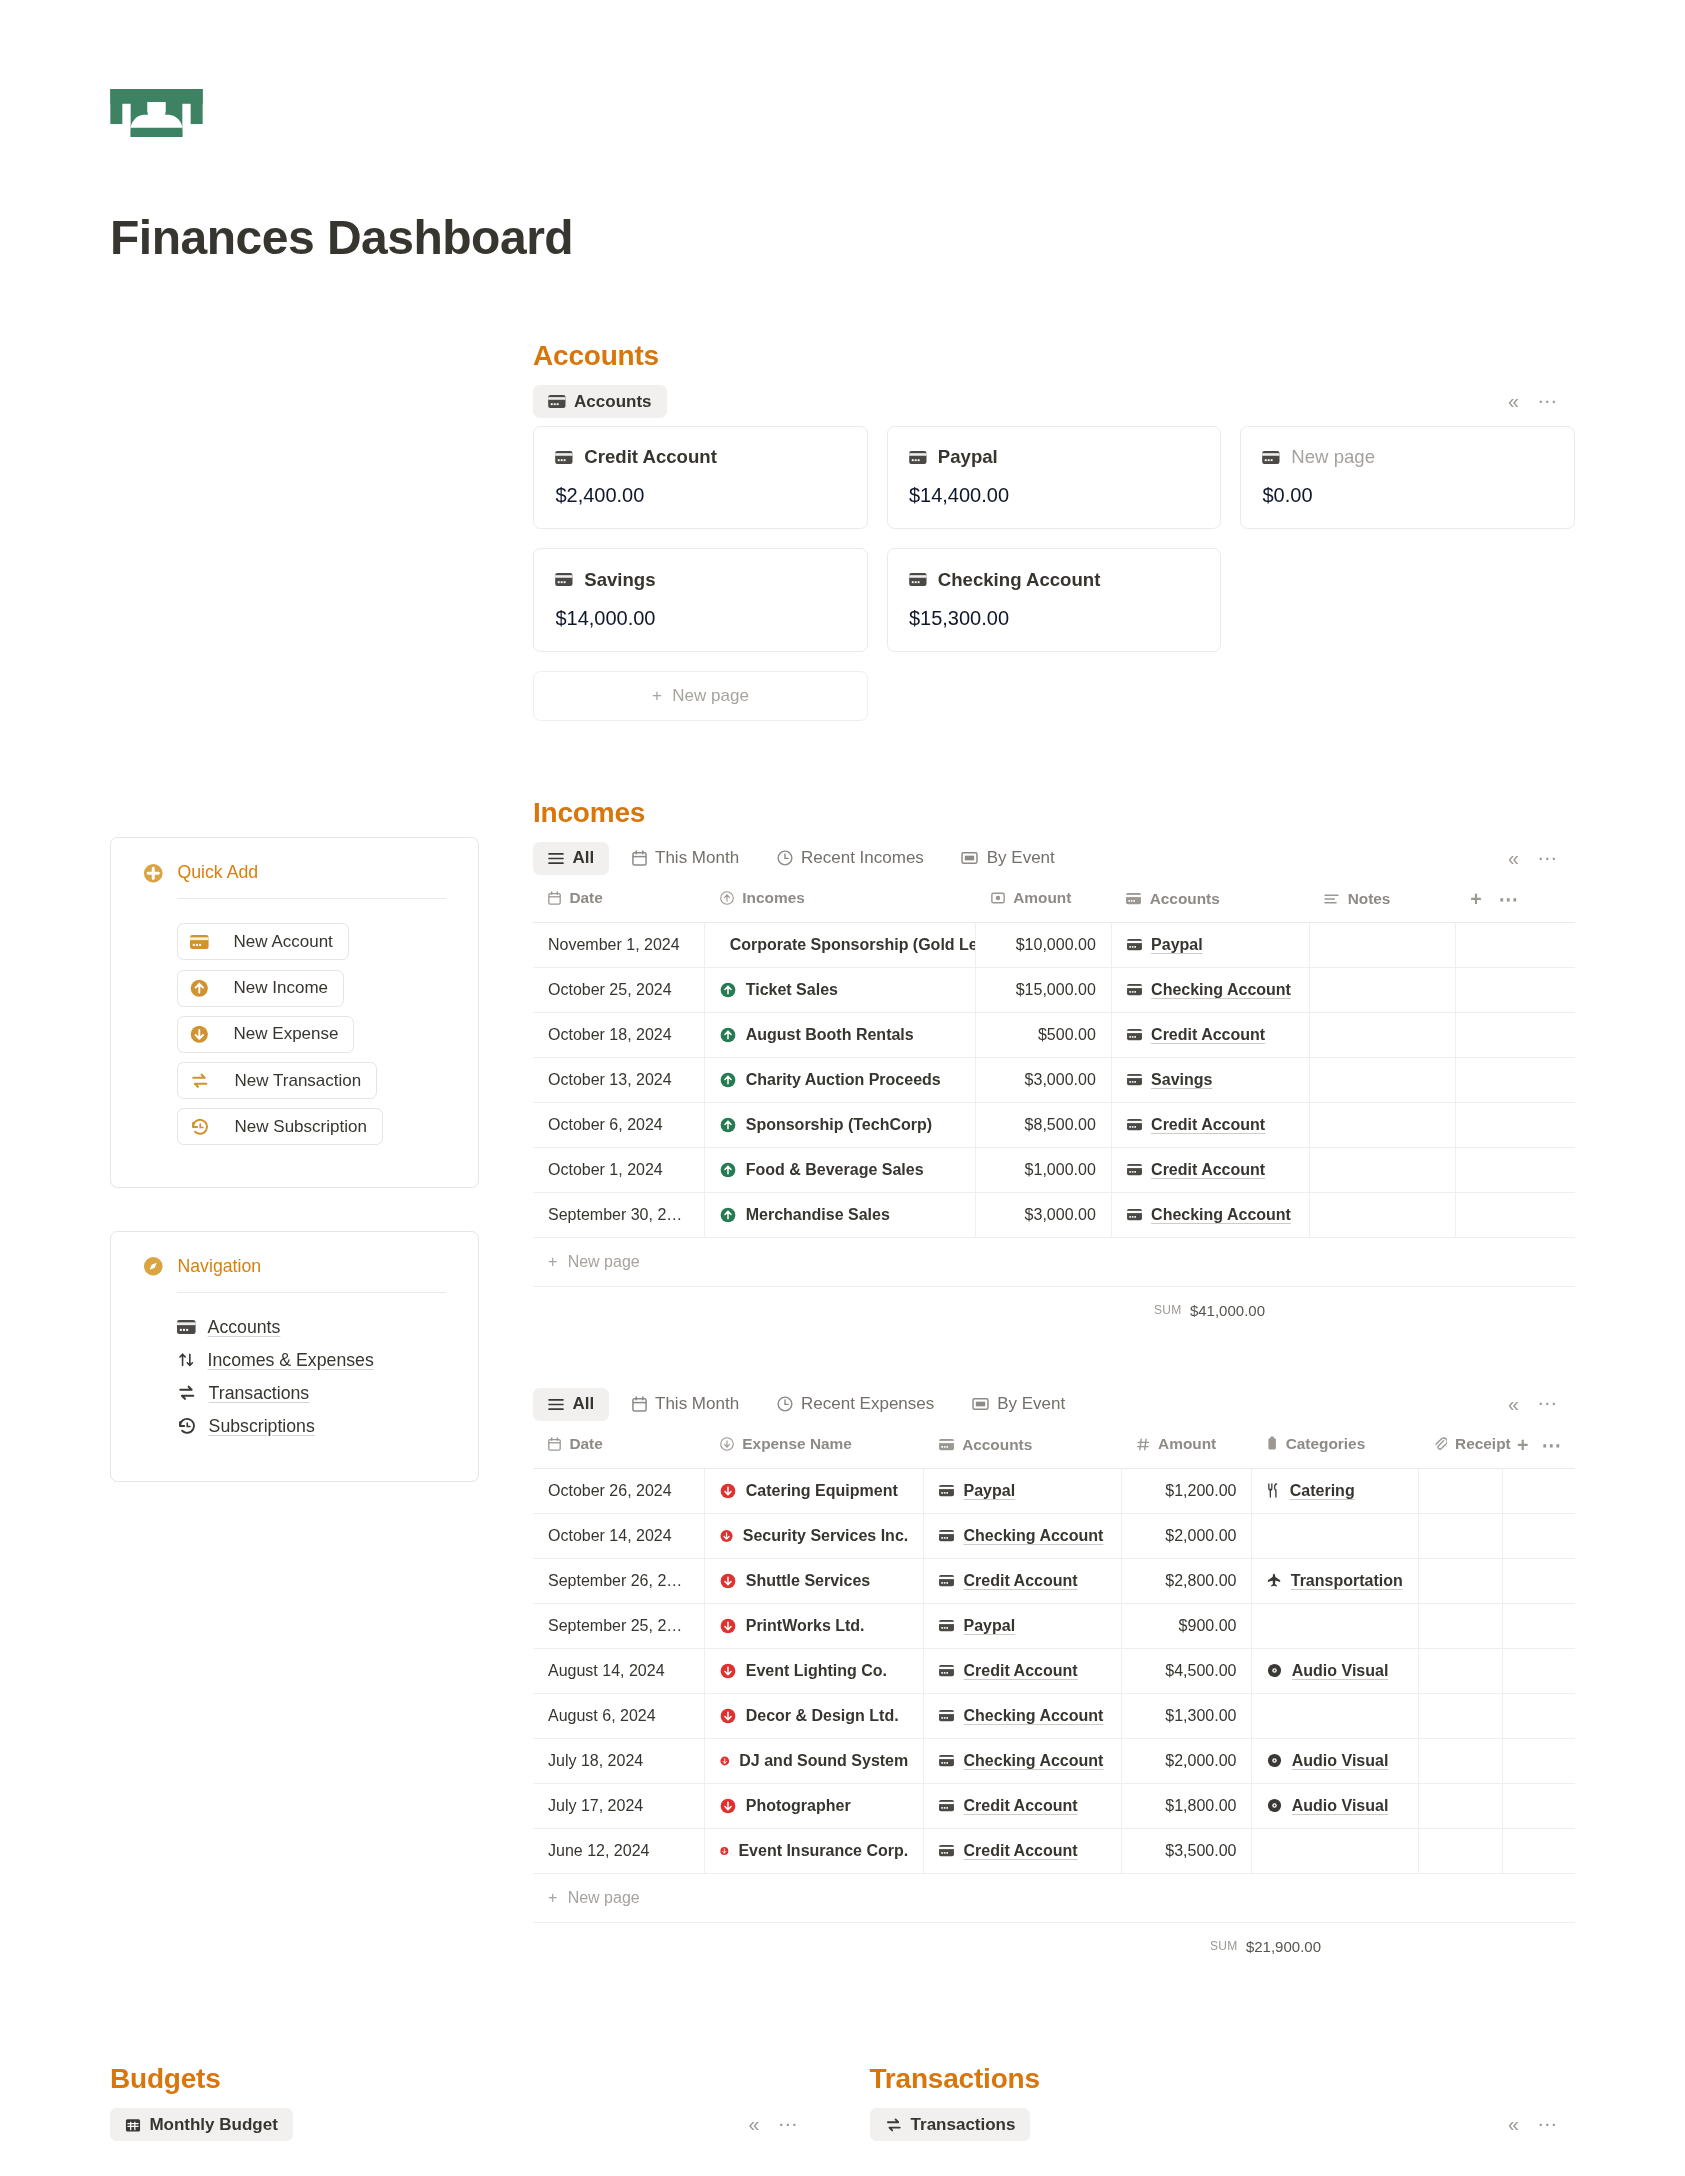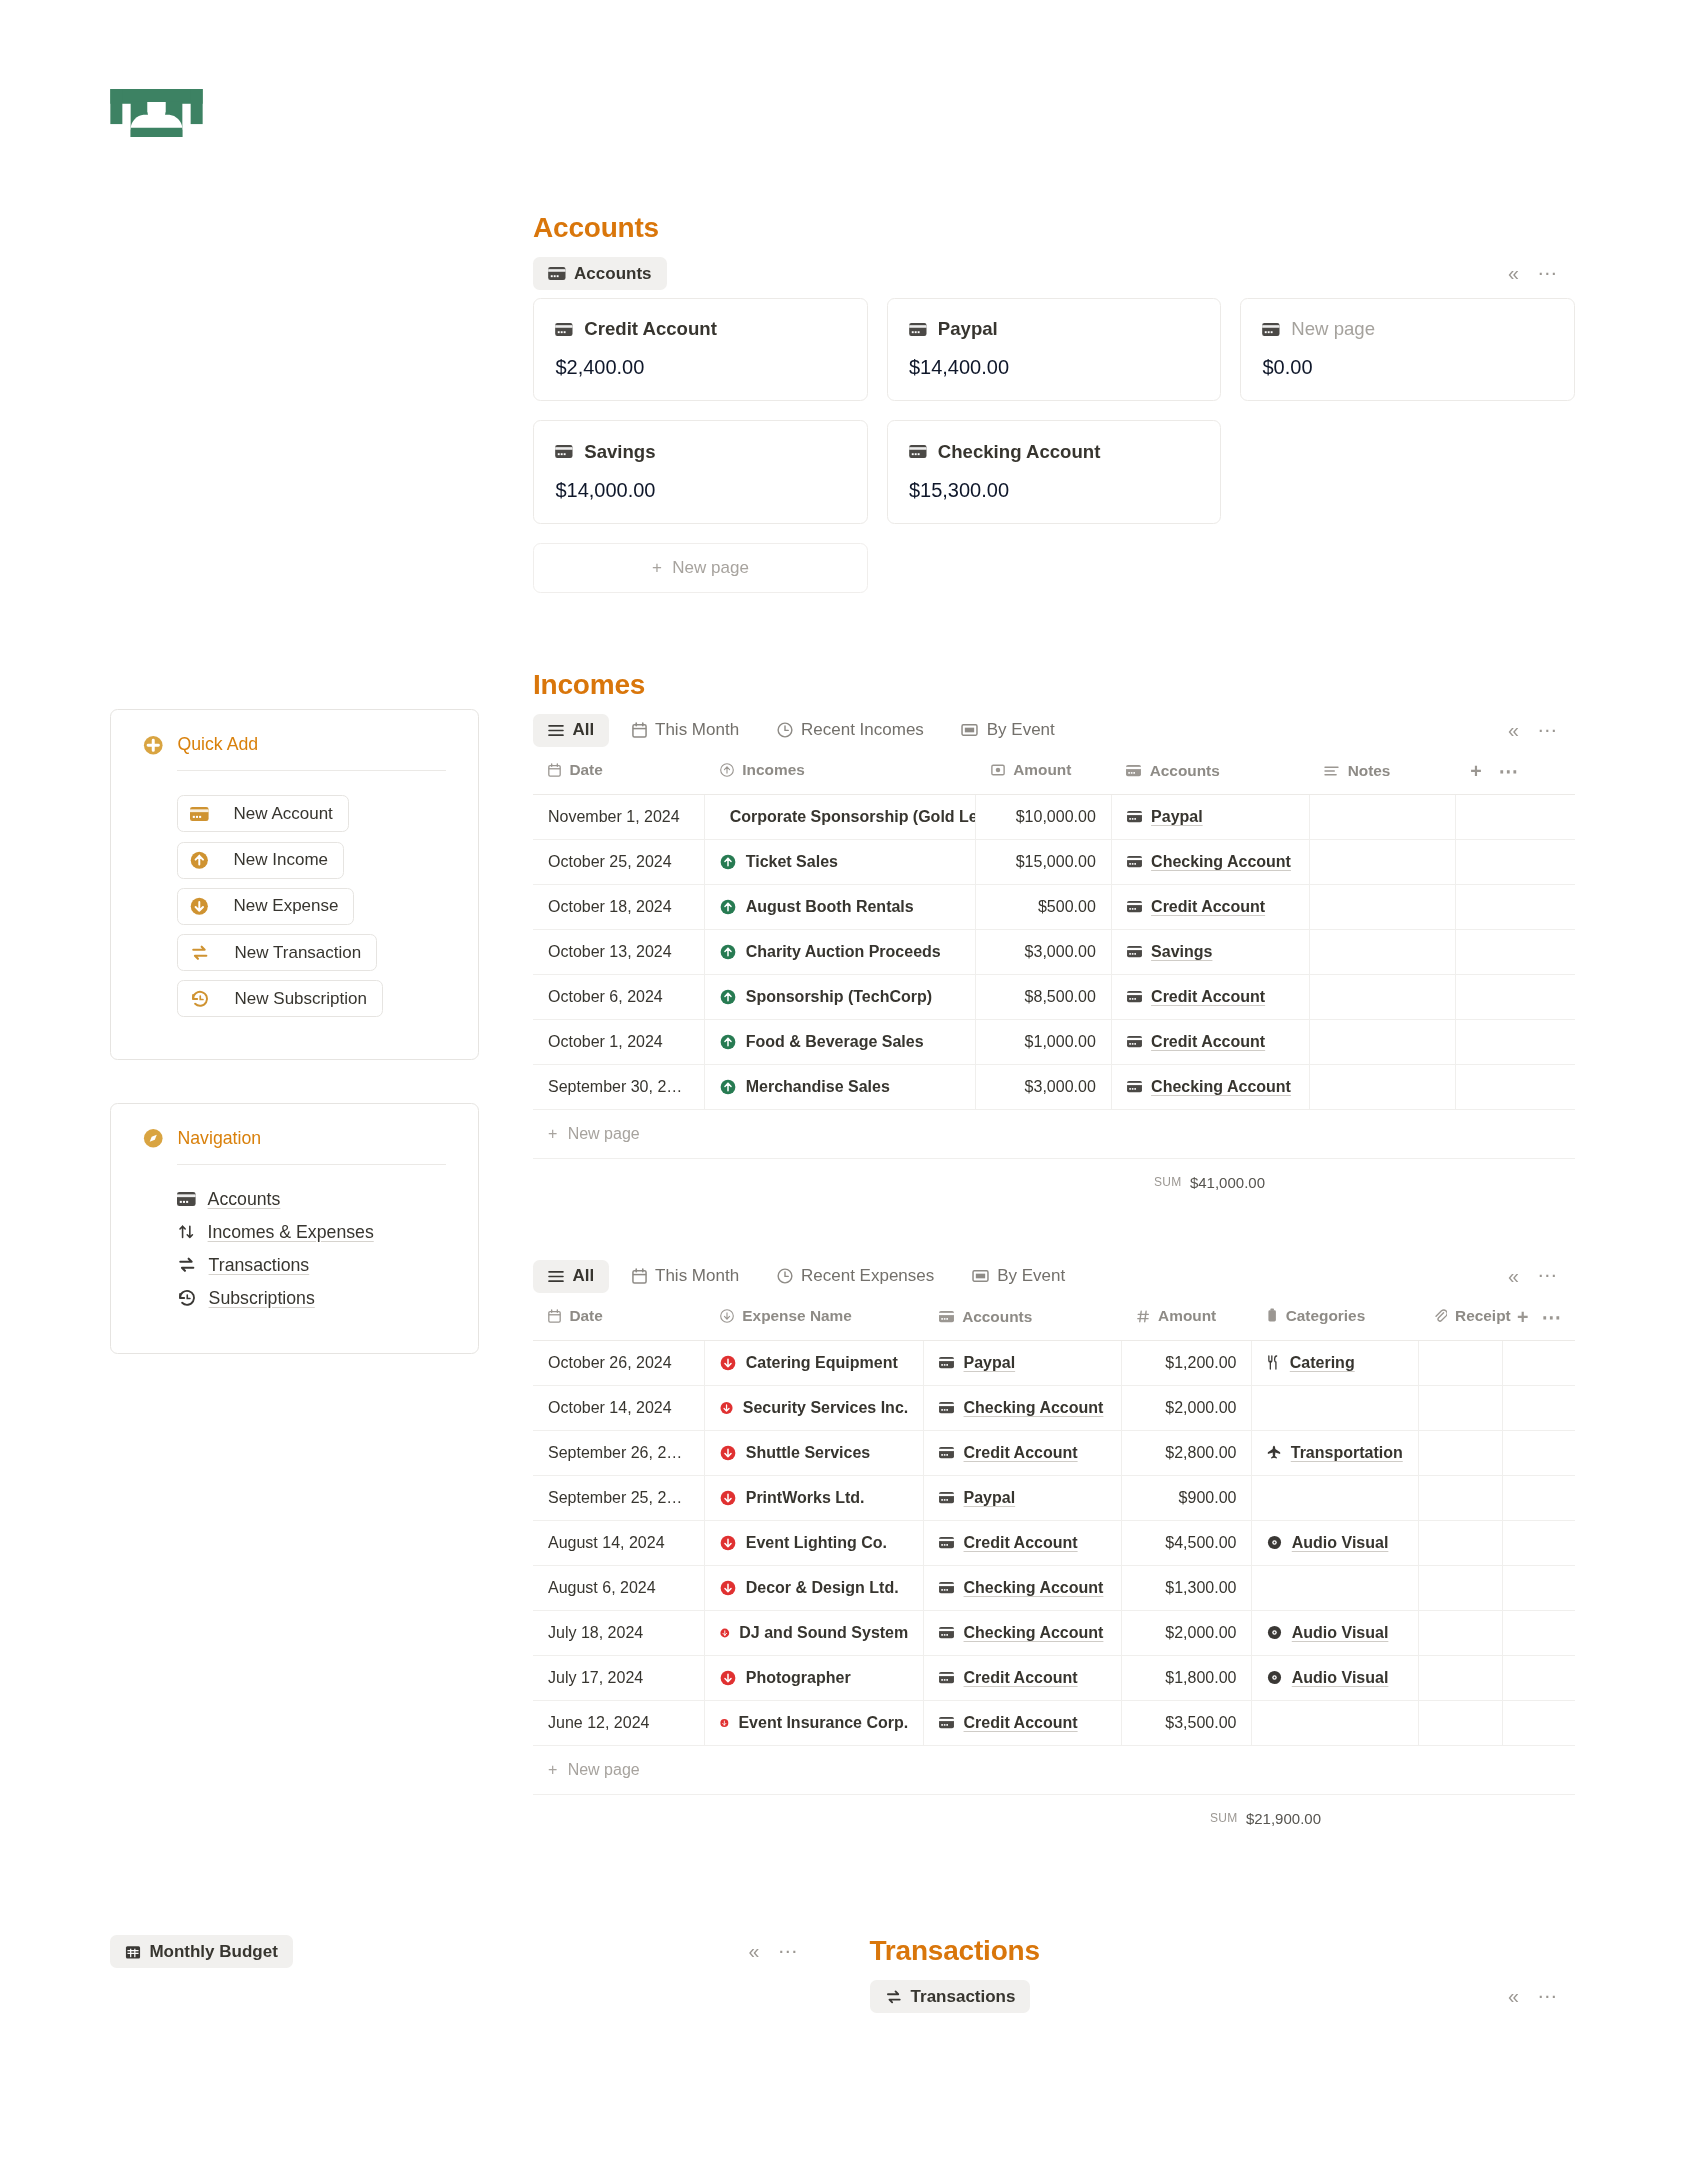--- a/index.html
+++ b/index.html
@@ -215,20 +215,21 @@
       <rect x="0" y="0" width="100" height="16" fill="#3d8263"></rect>
       <rect x="0" y="0" width="13" height="38" fill="#3d8263"></rect>
       <rect x="87" y="0" width="13" height="38" fill="#3d8263"></rect>
       <rect x="22" y="14" width="56" height="38" fill="#3d8263"></rect>
       <path d="M40 14 h20 v10 a10 10 0 0 1 -20 0 z" fill="#ffffff"></path>
       <path d="M22 42 a16 16 0 0 1 14 -14 h28 a16 16 0 0 1 14 14 z" fill="#ffffff"></path>
       <rect x="22" y="44" width="56" height="8" fill="#3d8263"></rect>
     </svg>
   </div>
 
+  <h1 class="page-title">Finances Dashboard</h1>
 
   <div class="layout">
 
     <div class="col-left">
 
       <div class="card">
         <div class="card-head">
           <span class="ic">
             <svg width="20.5" height="20.5" viewBox="0 0 22 22">
                 <circle cx="11" cy="11" r="10" fill="#d9a441"></circle>
@@ -1170,20 +1171,21 @@
           <span>$21,900.00</span>
         </div>
       </div>
 
     </div>
   </div>
 
   <div class="bottom">
 
     <div>
+      <div class="section-title">Budgets</div>
       <div class="tabbar">
         <div class="tab active">
           <span class="ic">
               <svg width="16" height="16" viewBox="0 0 17 17">
                 <rect x="1" y="2.5" width="15" height="13" rx="1.6" fill="#3a3835"></rect>
                 <rect x="2.6" y="6.4" width="11.8" height="1.3" fill="#fff"></rect>
                 <rect x="2.6" y="9.3" width="11.8" height="1.3" fill="#fff"></rect>
                 <rect x="5.4" y="5" width="1.3" height="9" fill="#fff"></rect>
                 <rect x="9.8" y="5" width="1.3" height="9" fill="#fff"></rect>
               </svg>

